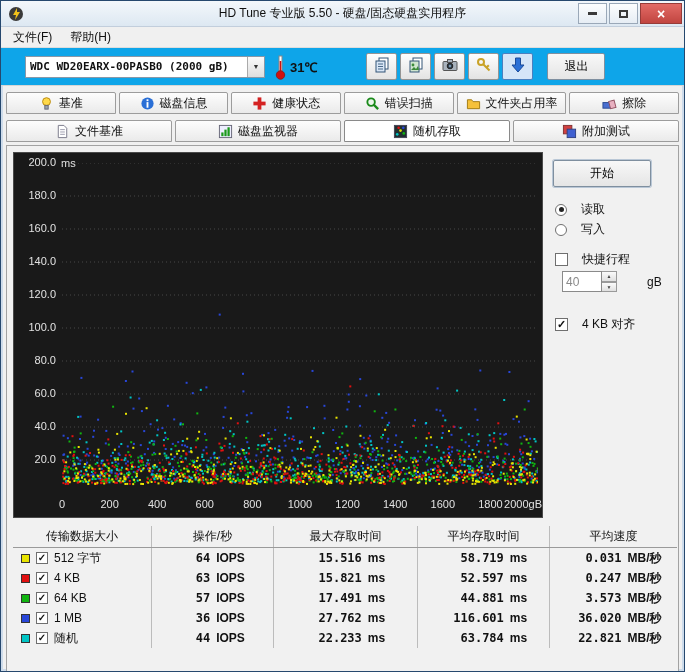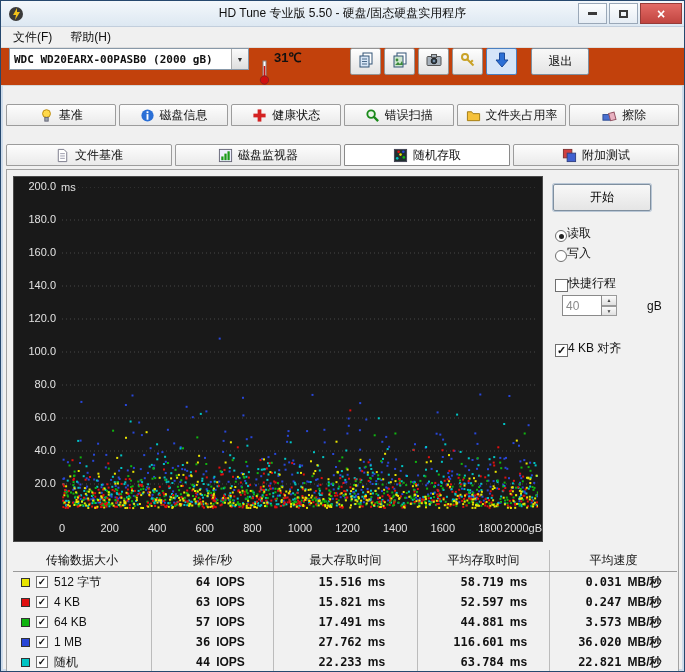--- a/index.html
+++ b/index.html
@@ -14,49 +14,49 @@
 .winbtn{width:29px;height:21px;border:1px solid #9aa8b8;background:linear-gradient(#fcfdfe,#e6edf4);display:flex;align-items:center;justify-content:center;margin-left:2px;padding:0;cursor:pointer}
 .winbtn.close{width:42px;background:linear-gradient(#e36b66,#c14540);border-color:#963b38}
 .ico-min{width:9px;height:3px;background:#3a3a3a}
 .ico-max{width:9px;height:8px;border:2px solid #3a3a3a}
 .ico-close{color:#fff;font-size:14px;font-weight:bold;line-height:1}
 .ico-close::after{content:"×"}
 
 .menubar{height:21px;background:#f0f0f0;display:flex;align-items:center;padding-left:3px;border-bottom:1px solid #ddd}
 .menu-item{padding:2px 9px;cursor:default}
 
-.toolbar{height:38px;background:#c2410c;display:flex;padding:0 8px;border-bottom:1px solid #d6d6d6}
+.toolbar{height:38px;background:#0ea5e9;display:flex;align-items:center;padding:0 24px;border-bottom:1px solid #d6d6d6}
 .drive{width:240px;height:22px;background:#fff;border:1px solid #8898a8;display:flex;align-items:center;cursor:pointer}
 .drive-text{flex:1;font-family:"DejaVu Sans Mono",monospace;font-size:11px;font-weight:bold;padding-left:4px;white-space:nowrap;overflow:hidden}
 .drive-arrow{width:17px;height:20px;background:linear-gradient(#fafafa,#dedede);border-left:1px solid #aaa;display:flex;align-items:center;justify-content:center;font-size:7px;color:#333}
 .drive-arrow::after{content:"▼"}
 .thermo{margin-left:9px;display:flex;align-items:flex-end}
 .temp{font-size:13px;font-weight:bold;margin-left:3px}
 .tbtns{margin-left:46px;display:flex}
 .tbtn{width:31px;height:27px;margin-left:3px;background:linear-gradient(#fefefe,#e3e3e3);border:1px solid #949494;border-radius:2px;display:flex;align-items:center;justify-content:center;padding:0;cursor:pointer}
 .tbtn.pressed{background:#d5e5f8;border-color:#4a7fc0}
 .btn{background:linear-gradient(#f8f8f8,#e5e5e5);border:1px solid #7f8f9f;border-radius:2px;font-family:"Liberation Sans",sans-serif;font-size:12px;cursor:pointer}
 .exitbtn{width:58px;height:27px;margin-left:14px}
 
-.tabrow{display:flex;gap:3px;padding:0 5px;margin-top:18px}
+.tabrow{display:flex;gap:3px;padding:0 5px;margin-top:6px}
 .tab{flex:1;height:22px;background:linear-gradient(#fdfdfd,#eaeaea);border:1px solid #9c9c9c;border-radius:2px 2px 0 0;display:flex;align-items:center;justify-content:center;gap:5px;cursor:pointer;white-space:nowrap}
 .tab.active{background:#fff;border-color:#8a8a8a;box-shadow:inset 0 1px 0 #fff}
 .ticon{display:flex}
 
 .content{position:relative;margin:3px 5px 5px;border:1px solid #a2a2a2;background:#f1f1f1;height:527px}
 
 .chart{position:absolute;left:6px;top:6px;width:530px;height:366px;background:#191919;border:1px solid #4a4a4a}
 .chart svg{position:absolute;left:48px;top:10px}
 .ylab{position:absolute;left:0;width:42px;text-align:right;font-size:11px;color:#e2e2e2}
 .xlab{position:absolute;width:60px;text-align:center;font-size:11px;color:#e2e2e2}
 .ms-label{position:absolute;left:47px;top:4px;font-size:11px;color:#e2e2e2}
 
 .side{position:absolute;left:540px;top:6px;width:134px;height:366px}
 .startbtn{position:absolute;left:6px;top:8px;width:98px;height:27px;box-shadow:0 0 0 1px #b9c7d6}
-.radio-row,.check-row{position:absolute;display:flex;align-items:flex-end;gap:0;cursor:pointer}
+.radio-row,.check-row{position:absolute;display:flex;align-items:center;gap:14px;cursor:pointer}
 .radio{width:12px;height:12px;border:1px solid #6f6f6f;border-radius:50%;background:#fff;display:inline-flex;align-items:center;justify-content:center}
 .radio.selected::after{content:"";width:5px;height:5px;border-radius:50%;background:#222}
 .cbx{width:13px;height:13px;border:1px solid #6f6f6f;background:#fff;display:inline-flex;align-items:center;justify-content:center;font-size:11px;font-weight:bold;line-height:1}
 .cbx.checked::after{content:"✓"}
 .spin-row{position:absolute;left:15px;top:119px;display:flex;align-items:center}
 .spin-input{width:40px;height:21px;border:1px solid #8a8a8a;background:#fff;color:#8a8a8a;font-size:12px;padding:0 3px;font-family:"Liberation Sans",sans-serif}
 .spinner{width:15px;height:21px;display:flex;flex-direction:column;cursor:pointer}
 .spinner span{flex:1;background:linear-gradient(#fbfbfb,#e0e0e0);border:1px solid #9a9a9a;border-left:none;display:flex;align-items:center;justify-content:center;font-size:5px;color:#444}
 .spinner .up::after{content:"▲"}
 .spinner .dn::after{content:"▼"}

